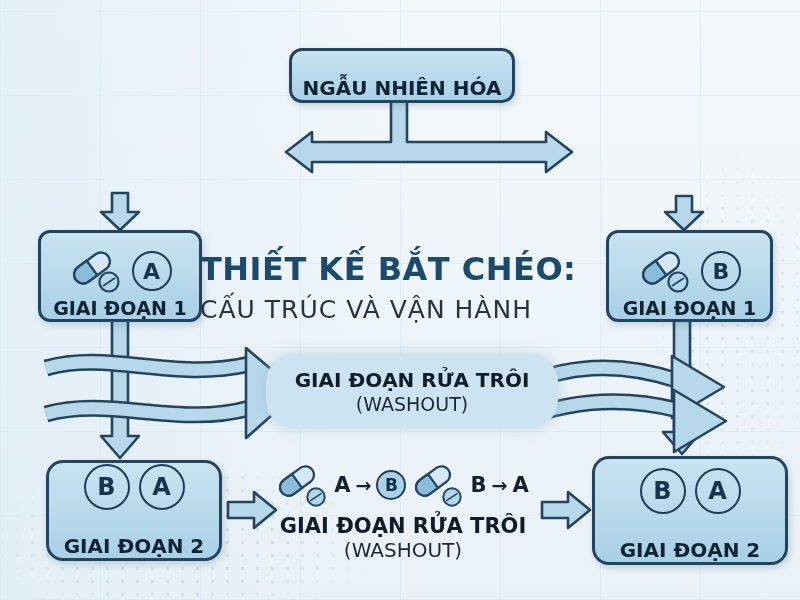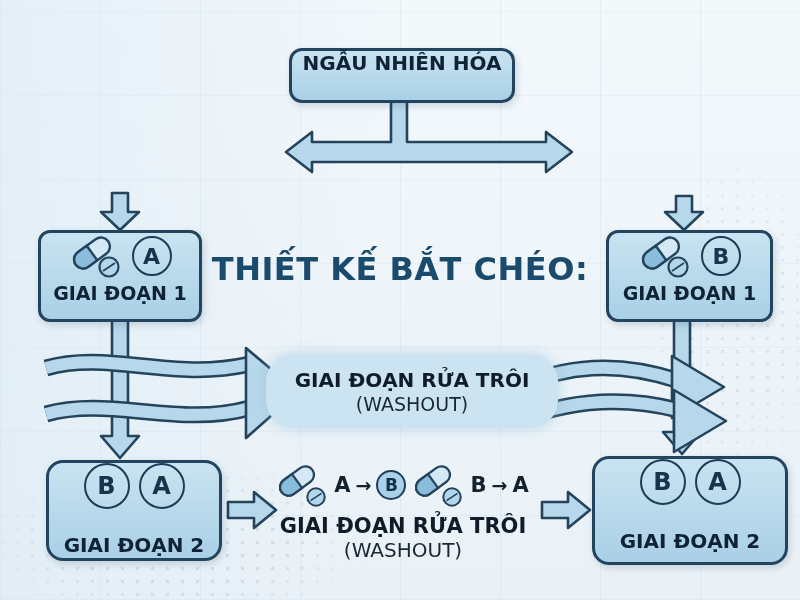--- a/index.html
+++ b/index.html
@@ -21,21 +21,21 @@
     mask-image:radial-gradient(closest-side,#000 55%,transparent);
     pointer-events:none;z-index:0;
   }
   .dots.bl{left:-20px;bottom:-28px;width:400px;height:170px;opacity:.55;}
   .dots.r {right:-30px;top:150px;width:190px;height:340px;opacity:.4;}
   svg.layer{position:absolute;left:0;top:0;z-index:1;}
   .box{
     position:absolute;z-index:3;
     background:linear-gradient(180deg,#c9e3f1,#a9d0e6);
     border:3px solid #22445f;border-radius:16px;
-    display:flex;flex-direction:column;align-items:center;justify-content:flex-start;
+    display:flex;flex-direction:column;align-items:center;justify-content:flex-end;
     font-weight:800;color:#0f2335;text-align:center;
     box-shadow:2px 3px 7px rgba(30,60,90,.18);
   }
   #box-random {left:289px;top:48px;width:220px;height:49px;border-radius:13px;font-size:20px;}
   #box-group1 {left:8px;top:122px;width:278px;height:68px;border-radius:21px;font-size:18px;white-space:nowrap;}
   #box-group2 {left:570px;top:118px;width:225px;height:77px;border-radius:21px;font-size:18px;line-height:1.35;}
   #box-p1l{left:38px;top:230px;width:158px;height:86px;border-radius:12px;}
   #box-p1r{left:606px;top:230px;width:161px;height:86px;border-radius:12px;}
   #box-p2l{left:46px;top:460px;width:170px;height:95px;border-radius:17px;}
   #box-p2r{left:592px;top:456px;width:190px;height:103px;border-radius:17px;}
@@ -45,21 +45,21 @@
   .badge{
     width:40px;height:40px;border:2.6px solid #1d3b54;border-radius:50%;
     display:flex;align-items:center;justify-content:center;
     font-size:22px;font-weight:800;color:#16344c;box-sizing:border-box;
   }
   .badge.big{width:46px;height:46px;font-size:24px;}
   .pills{position:relative;width:54px;height:46px;display:inline-block;}
   .pills svg{position:absolute;}
   .pills .capsule{left:0;top:0;}
   .pills .roundpill{right:2px;bottom:0;}
-  .title-block{position:absolute;left:200px;top:250px;width:400px;text-align:center;z-index:3;}
+  .title-block{position:absolute;left:200px;top:250px;width:400px;z-index:3;}
   .title-line1{font-size:32px;font-weight:800;color:#1a4a6c;letter-spacing:.5px;}
   .title-line2{font-size:25px;font-weight:500;color:#2a323d;letter-spacing:1px;margin-top:7px;}
   .washout-band{
     position:absolute;left:266px;top:354px;width:292px;height:74px;border-radius:28px;
     background:#cce3f1;z-index:2;display:flex;flex-direction:column;align-items:center;justify-content:center;
     box-shadow:0 0 14px rgba(150,190,215,.55);text-align:center;
   }
   .washout-band .l1{font-size:20px;font-weight:800;color:#101d29;}
   .washout-band .l2{font-size:19px;font-weight:500;color:#1b2733;margin-top:1px;}
   .bottom-mid{
@@ -153,20 +153,21 @@
           <line x1="6" y1="16" x2="18" y2="8" stroke="#24445e" stroke-width="1.8"></line>
         </svg>
       </span>
       <span class="badge">B</span>
     </div>
     <span class="phase-label">GIAI ĐOẠN 1</span>
   </div>
 
   <div class="title-block">
     <div class="title-line1">THIẾT KẾ BẮT CHÉO:</div>
+    <div class="title-line2">CẤU TRÚC VÀ VẬN HÀNH</div>
   </div>
 
   <div class="washout-band">
     <div class="l1">GIAI ĐOẠN RỬA TRÔI</div>
     <div class="l2">(WASHOUT)</div>
   </div>
 
   <div class="box" id="box-p2l">
     <div class="icons-row">
       <span class="badge big">B</span>

